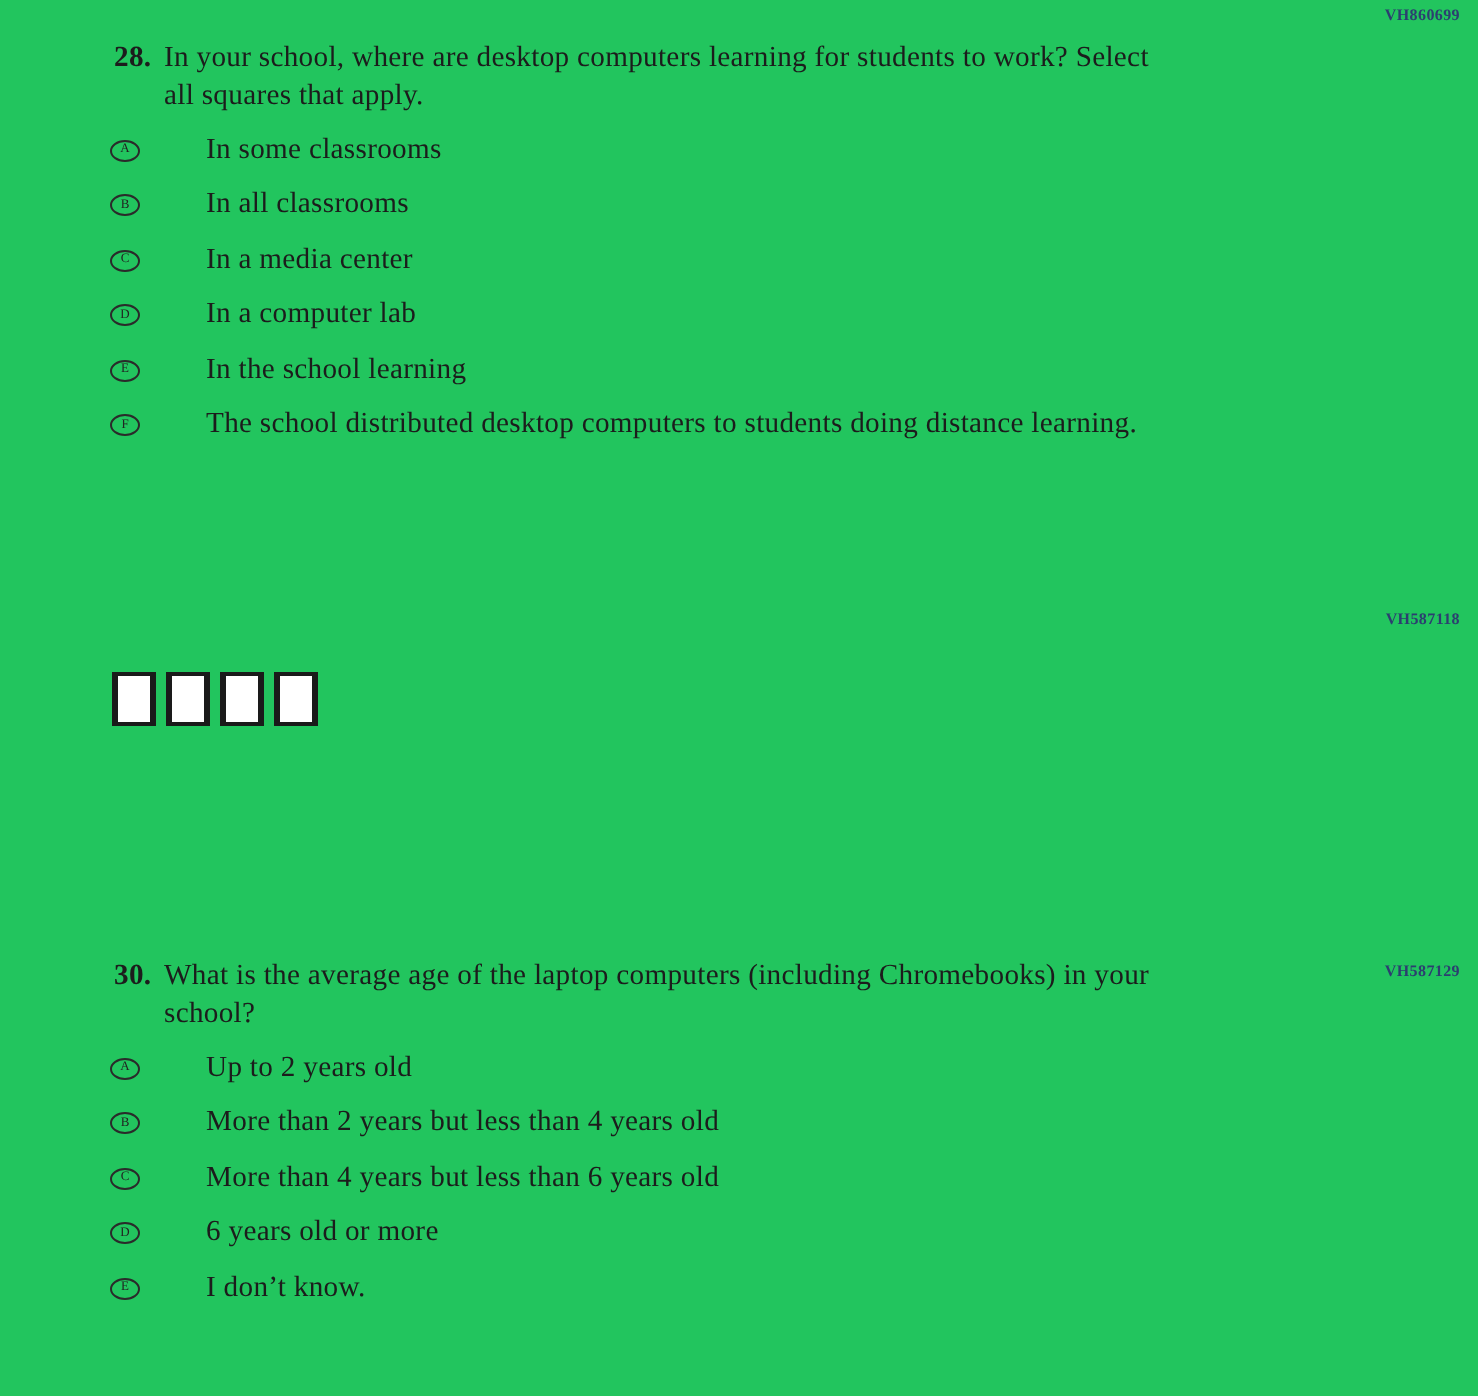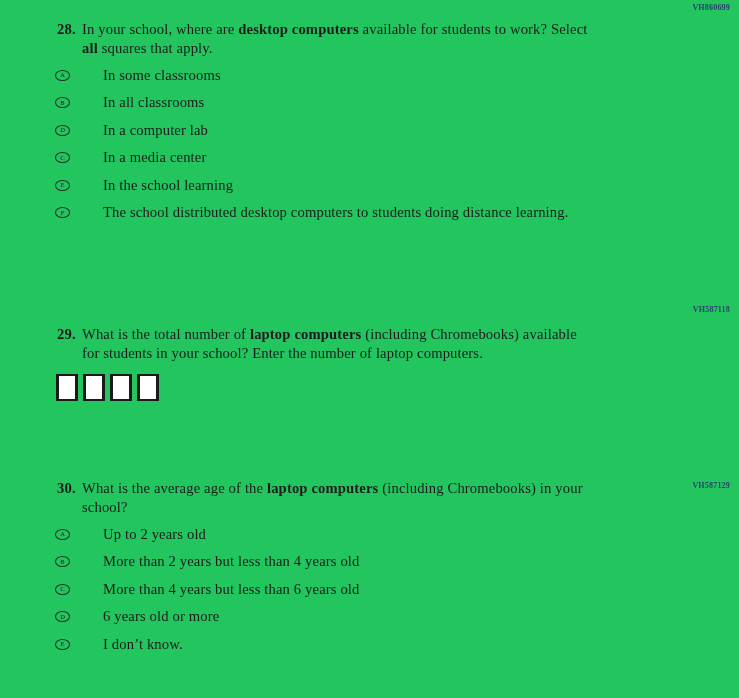--- a/index.html
+++ b/index.html
@@ -46,21 +46,21 @@
     font-weight: bold;
     width: 25px;
     flex: 0 0 25px;
     line-height: 19px;
     margin-left: 27px;
   }
   .qtext {
     line-height: 19px;
   }
   .qline { white-space: nowrap; }
-  .qline b { font-weight: bold; }
+  .qline b { font-weight: normal; }
 
   .options {
     margin-top: 10px;
     padding-left: 25px;
   }
   .opt {
     display: flex;
     align-items: center;
     height: 14.5px;
     margin-bottom: 13px;
@@ -112,74 +112,67 @@
 <body>
 
 <div class="page">
 
   <div class="item-code code-1">VH860699</div>
 
   <div class="question q28">
     <div class="qhead">
       <span class="qnum">28.</span>
       <div class="qtext">
-        <div class="qline"><span>In your school, where are </span><b>desktop computers</b><span> available for students to work? Select</span></div>
+        <div class="qline"><span>In your school, where are </span><b>desktop computers</b><span> learning for students to work? Select</span></div>
         <div class="qline"><b>all</b><span> squares that apply.</span></div>
       </div>
     </div>
     <div class="options">
       <div class="opt">
         <span class="bubble">
             <span class="blt">A</span>
           </span>
         <span class="olabel">In some classrooms</span>
       </div>
       <div class="opt">
         <span class="bubble">
             <span class="blt">B</span>
           </span>
         <span class="olabel">In all classrooms</span>
       </div>
       <div class="opt">
         <span class="bubble">
+            <span class="blt">C</span>
+          </span>
+        <span class="olabel">In a media center</span>
+      </div>
+      <div class="opt">
+        <span class="bubble">
             <span class="blt">D</span>
           </span>
         <span class="olabel">In a computer lab</span>
       </div>
       <div class="opt">
         <span class="bubble">
-            <span class="blt">C</span>
-          </span>
-        <span class="olabel">In a media center</span>
-      </div>
-      <div class="opt">
-        <span class="bubble">
             <span class="blt">E</span>
           </span>
         <span class="olabel">In the school learning</span>
       </div>
       <div class="opt">
         <span class="bubble">
             <span class="blt">F</span>
           </span>
         <span class="olabel">The school distributed desktop computers to students doing distance learning.</span>
       </div>
     </div>
   </div>
 
   <div class="item-code code-2">VH587118</div>
 
   <div class="question q29">
-    <div class="qhead">
-      <span class="qnum">29.</span>
-      <div class="qtext">
-        <div class="qline"><span>What is the total number of </span><b>laptop computers</b><span> (including Chromebooks) available</span></div>
-        <div class="qline">for students in your school? Enter the number of laptop computers.</div>
-      </div>
-    </div>
     <div class="digit-boxes">
       <div class="dbox"></div>
       <div class="dbox"></div>
       <div class="dbox"></div>
       <div class="dbox"></div>
     </div>
   </div>
 
   <div class="item-code code-3">VH587129</div>
 

